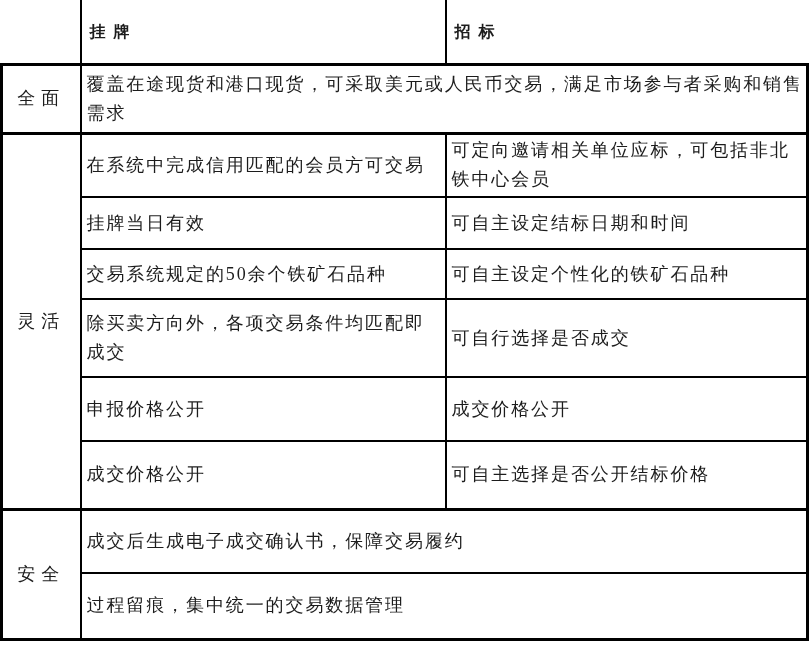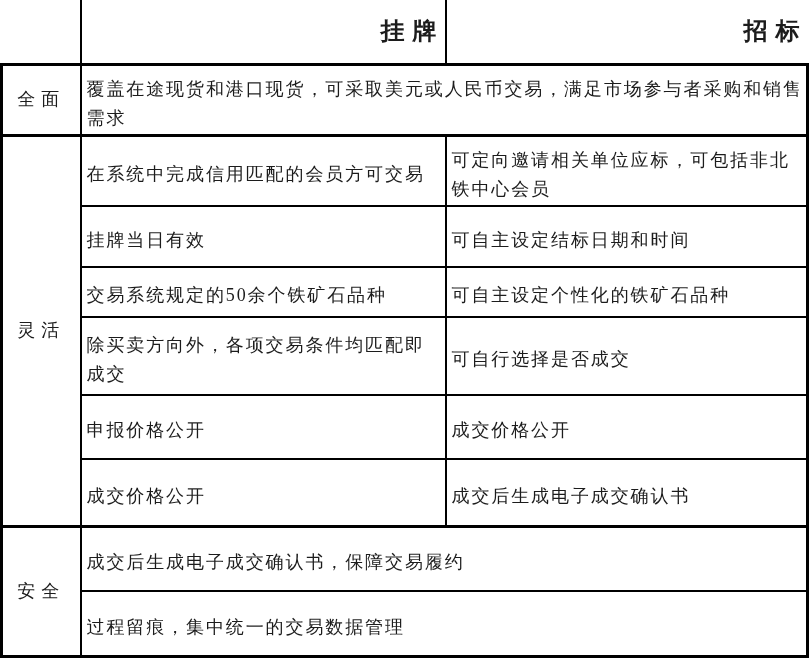--- a/index.html
+++ b/index.html
@@ -23,34 +23,34 @@
   col.col-label   { width: 79px; }
   col.col-listing { width: 365px; }
   col.col-bidding { width: 362px; }
 
   td {
     border: 2px solid #000000;
     font-size: 18px;
     letter-spacing: 1.9px;
     line-height: 29px;
     vertical-align: middle;
-    padding: 9px 2px 1px 5px;
+    padding: 1px 2px 1px 5px;
     word-break: break-all;
     overflow: hidden;
   }
   
   td.corner { border-top: none; border-left: none; }
   td.head   { border-top: none; }
   td.head-r { border-right: none; }
   td.head {
     font-weight: bold;
-    font-size: 24px;
+    font-size: 16px;
     letter-spacing: 8px;
-    text-align: right;
-    padding: 0;
+    text-align: left;
+    padding: 8px;
   }
   
   td.label {
     text-align: center;
     letter-spacing: 6px;
     padding: 0;
     margin-top: 24px;
   }
   
   .edge-l { border-left-width: 3px; }
@@ -77,39 +77,39 @@
   <tr style="height:69px">
     <td class="label edge-l sb">全面</td>
     <td class="edge-r sb" colspan="2">覆盖在途现货和港口现货，可采取美元或人民币交易，满足市场参与者采购和销售需求</td>
   </tr>
 
   <tr style="height:64px">
     <td class="label edge-l sb" rowspan="6">灵活</td>
     <td>在系统中完成信用匹配的会员方可交易</td>
     <td class="edge-r">可定向邀请相关单位应标，可包括非北铁中心会员</td>
   </tr>
-  <tr style="height:61px">
+  <tr style="height:52px">
     <td>挂牌当日有效</td>
     <td class="edge-r">可自主设定结标日期和时间</td>
   </tr>
   <tr style="height:50px">
     <td>交易系统规定的50余个铁矿石品种</td>
     <td class="edge-r">可自主设定个性化的铁矿石品种</td>
   </tr>
   <tr style="height:78px">
     <td>除买卖方向外，各项交易条件均匹配即成交</td>
     <td class="edge-r">可自行选择是否成交</td>
   </tr>
   <tr style="height:64px">
     <td>申报价格公开</td>
     <td class="edge-r">成交价格公开</td>
   </tr>
   <tr style="height:68px">
     <td class="sb">成交价格公开</td>
-    <td class="edge-r sb">成交后生成电子成交确认书</td>
+    <td class="edge-r sb">可自主选择是否公开结标价格</td>
   </tr>
 
   <tr style="height:64px">
     <td class="label edge-l sb" rowspan="2">安全</td>
     <td class="edge-r" colspan="2">成交后生成电子成交确认书，保障交易履约</td>
   </tr>
   <tr style="height:66px">
     <td class="edge-r sb" colspan="2">过程留痕，集中统一的交易数据管理</td>
   </tr>
 </tbody>

